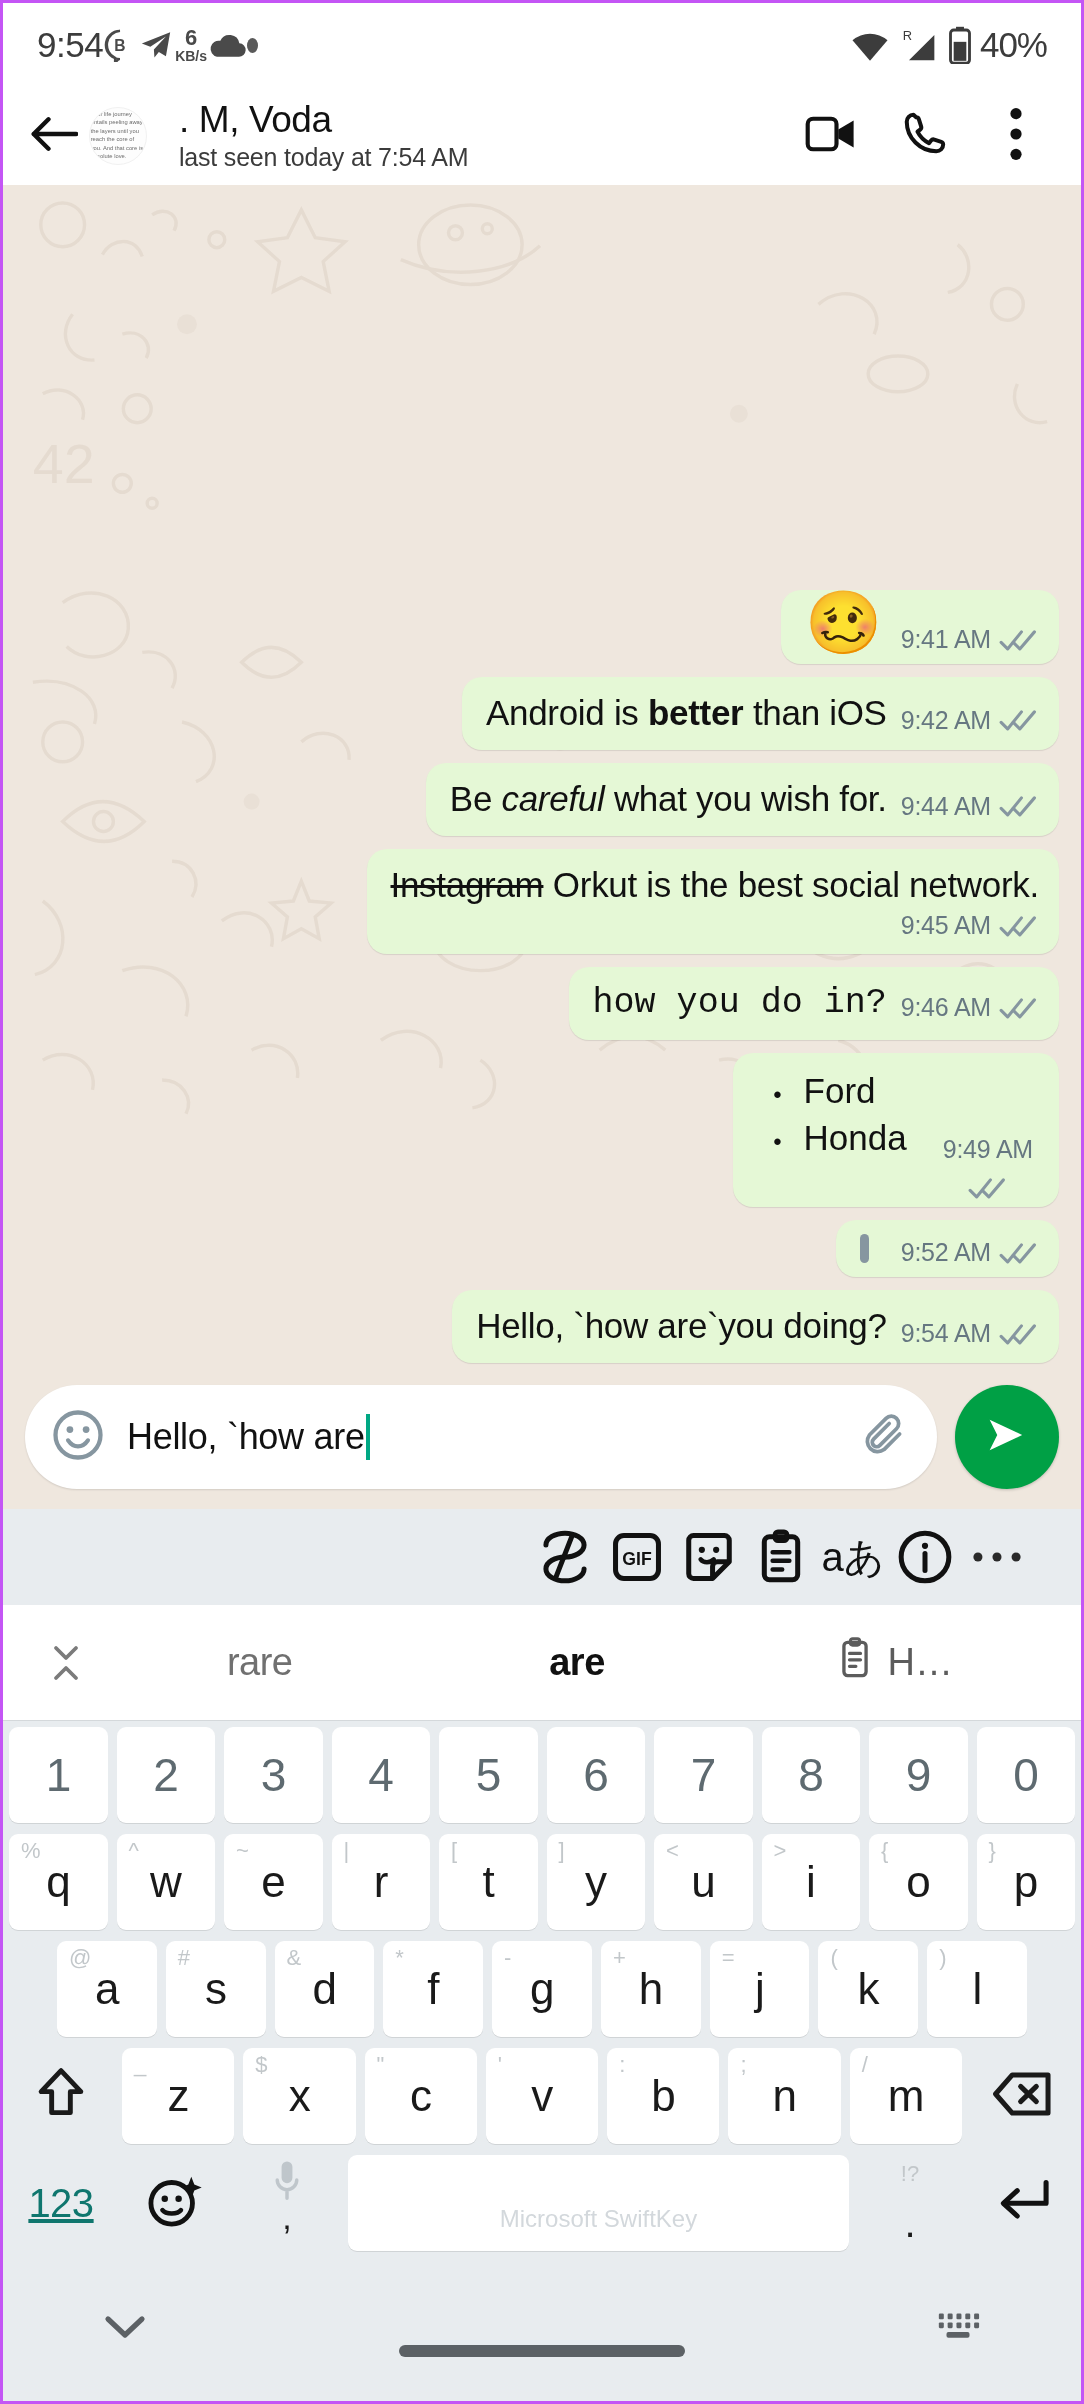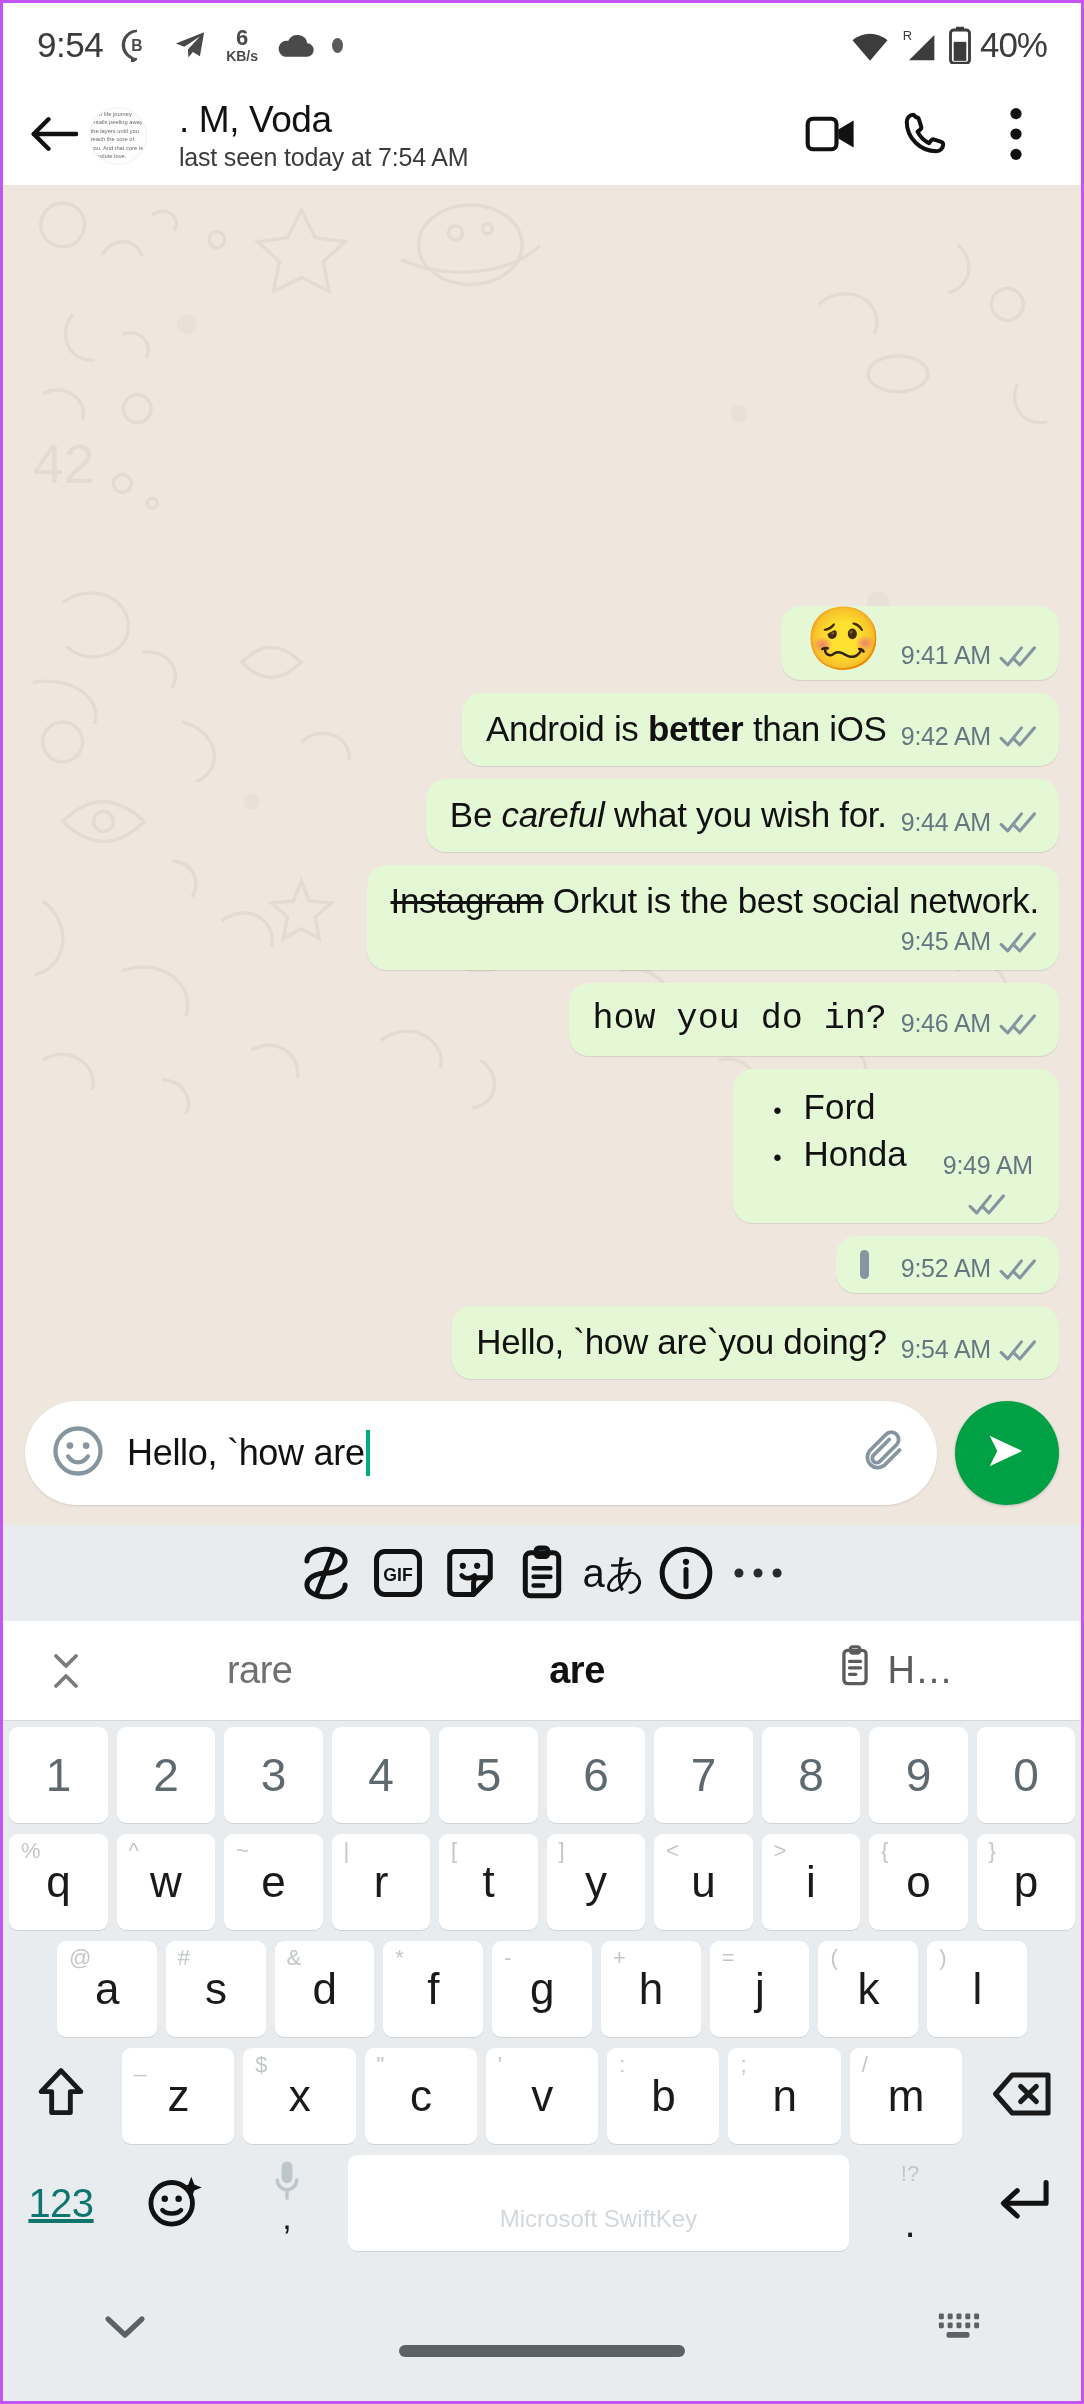--- a/index.html
+++ b/index.html
@@ -19,21 +19,21 @@
   }
 
   
   .status-bar {
     height: 84px; flex: 0 0 84px;
     background: #ffffff;
     display: flex; align-items: center;
     padding: 0 34px;
     color: #4a4a4a;
   }
-  .status-left { display: flex; align-items: center; gap: 17px; }
+  .status-left { display: flex; align-items: center; }
   .status-right { display: flex; align-items: center; gap: 8px; margin-left: auto; }
   .status-time { font-size: 35px; letter-spacing: -0.5px; color: #3c3c3c; }
   .ic { display: inline-flex; align-items: center; justify-content: center; }
   .net-speed { display: flex; flex-direction: column; align-items: center; line-height: 1; }
   .net-speed .n { font-size: 22px; font-weight: 600; }
   .net-speed .u { font-size: 14px; font-weight: 600; }
   .batt-pct { font-size: 35px; letter-spacing: -1px; color: #3c3c3c; }
   .dot-ic { width: 11px; height: 15px; border-radius: 50%; background: #5a5a5a; }
 
   
@@ -125,26 +125,26 @@
     width: 104px; height: 104px; flex: 0 0 104px;
     border-radius: 50%; background: #00a045;
     display: flex; align-items: center; justify-content: center;
     box-shadow: 0 1px 3px rgba(0,0,0,0.2);
   }
 
   
   .kb { background: #e8ecef; display: flex; flex-direction: column; flex: 0 0 auto; }
   .kb-toolbar {
     height: 96px; display: flex; align-items: center;
-    justify-content: center; padding: 0 48px;
+    justify-content: flex-end; padding: 0 48px;
     background: #e8ecef;
   }
   .kb-toolbar .tb-ic { width: 72px; height: 72px; display: flex; align-items: center; justify-content: center; }
   .predict-bar {
-    height: 100px; background: #ffffff;
+    height: 116px; background: #ffffff;
     display: flex; align-items: center; padding: 0 28px;
     border-bottom: 1px solid #d4d8db;
   }
   .pred-expand { width: 70px; display: flex; flex-direction: column; align-items: center; gap: 3px; color: #7b7b7b; }
   .pred-item { flex: 1 1 0; text-align: center; font-size: 38px; color: #707070; letter-spacing: -0.5px; }
   .pred-item.active { color: #111; font-weight: bold; }
   .pred-clip { flex: 1 1 0; display: flex; align-items: center; justify-content: center; gap: 14px; color: #5c5c5c; font-size: 38px; }
 
   .kb-rows { padding: 6px 6px 0 6px; background: #e8ecef; }
   .kb-row { display: flex; gap: 9px; margin-bottom: 11px; justify-content: center; }

